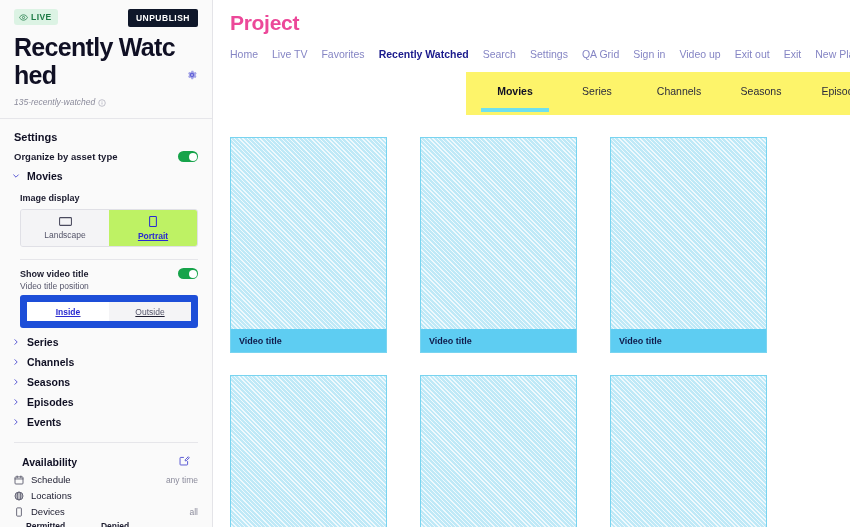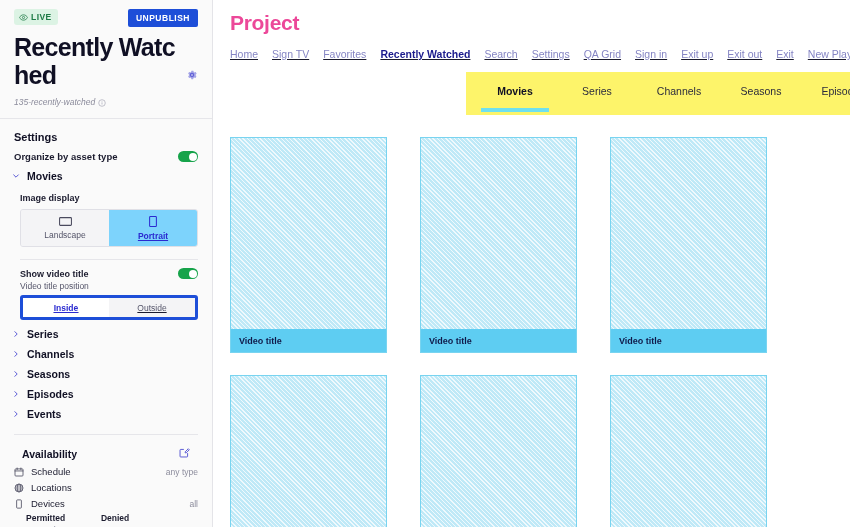--- a/index.html
+++ b/index.html
@@ -28,21 +28,21 @@
     justify-content: space-between;
   }
   .live-badge {
     display: inline-flex; align-items: center; gap: 3px;
     background: #dcf3e4; color: #1d7a45;
     font-size: 8.5px; font-weight: bold; letter-spacing: .45px;
     padding: 3px 6px 3px 5px; border-radius: 3px;
   }
   .eye-ic { display:block; }
   .unpublish-btn {
-    background: #1d4ed8; color: #fff;
+    background: #0f172a; color: #fff;
     font-size: 8.5px; font-weight: bold; letter-spacing: .5px;
     padding: 4px 8px; border: none; border-radius: 2px;
     cursor: pointer; font-family: inherit;
   }
   .title-wrap {
     display: flex; align-items: flex-end; justify-content: space-between;
     margin-top: 6px; gap: 4px;
   }
   .page-title {
     font-size: 25px; font-weight: bold; line-height: 1.12;
@@ -91,27 +91,27 @@
     display: flex; margin-top: 6px;
     border: 1px solid #e0e0e6; border-radius: 3px; overflow: hidden;
     background: #f4f4f6;
   }
   .seg-item {
     flex: 1; text-align: center; padding: 6px 0 5px;
     font-size: 8.5px; color: #55556a; cursor: pointer;
     background: #f4f4f6; border: none; font-family: inherit;
   }
   .seg-item .ic { display: block; margin: 0 auto 4px; }
-  .seg-item.active { background: #7dd3fc; color: #2a2ad0; font-weight: bold; text-decoration: underline; }
+  .seg-item.active { background: #bef264; color: #2a2ad0; font-weight: bold; text-decoration: underline; }
 
   .sub-divider { height:1px; background:#e6e6ea; margin: 12px 0 0 0; }
 
   .seg2 {
     display: flex; margin-top: 4px;
-    border: 3px solid #1d4ed8; border-radius: 3px; overflow:hidden;
+    border: 7px solid #1d4ed8; border-radius: 3px; overflow:hidden;
     background: #f4f4f6;
     text-decoration: underline;
   }
   .seg2-item {
     flex: 1; text-align: center; padding: 5px 0 4px;
     font-size: 8.5px; color: #55556a; cursor: pointer;
     background:#f4f4f6; border:none; font-family: inherit;
   }
   .seg2-item.active {
     background: #fff; color: #2a2ad0; font-weight: bold;
@@ -139,21 +139,21 @@
   .loc-col .v { font-size: 8.5px; color:#8c8c9c; margin-top:2px; }
 
   
   .main { flex: 1; height: 527px; position: relative; overflow: hidden; background:#fff; }
   .brand {
     font-size: 21px; font-weight: bold; color: #ec4899;
     padding: 11px 0 0 17px; letter-spacing: -.3px;
   }
   .navbar {
     display: flex; align-items: center; gap: 14px;
-    padding: 13px 0 0 17px; white-space: nowrap; text-decoration: underline;
+    padding: 13px 0 0 17px; white-space: nowrap;
   }
   .nav-link {
     font-size: 10.5px; color: #8585c4; cursor: pointer;
   }
   .nav-link.active { color: #1a1a8c; font-weight: bold; }
 
   .tabbar {
     position: absolute; left: 253px; top: 72px;
     width: 600px; height: 43px;
     background: #fdf46a;
@@ -327,21 +327,21 @@
           </svg>
         </button>
       </div>
 
       <div class="avail-row">
         <svg width="10" height="10" viewBox="0 0 16 16">
           <rect x="1.6" y="3" width="12.8" height="11.4" rx="1.3" fill="none" stroke="#4a4a5e" stroke-width="1.3"></rect>
           <path d="M1.6 6.3h12.8M5 1.6v2.6M11 1.6v2.6" stroke="#4a4a5e" stroke-width="1.3" stroke-linecap="round"></path>
         </svg>
         <span class="an">Schedule</span>
-        <span class="av">any type</span>
+        <span class="av">any time</span>
       </div>
 
       <div class="avail-row">
         <svg width="10" height="10" viewBox="0 0 16 16">
           <circle cx="8" cy="8" r="6.4" fill="none" stroke="#4a4a5e" stroke-width="1.3"></circle>
           <ellipse cx="8" cy="8" rx="2.8" ry="6.4" fill="none" stroke="#4a4a5e" stroke-width="1.1"></ellipse>
           <path d="M1.7 8h12.6M2.7 4.8h10.6M2.7 11.2h10.6" stroke="#4a4a5e" stroke-width="1.1"></path>
         </svg>
         <span class="an">Locations</span>
       </div>
@@ -365,28 +365,28 @@
         </div>
       </div>
     </div>
   </aside>
 
   <section class="main">
     <div class="brand">Project</div>
 
     <nav class="navbar">
       <span class="nav-link">Home</span>
-      <span class="nav-link">Sign TV</span>
+      <span class="nav-link">Live TV</span>
       <span class="nav-link">Favorites</span>
       <span class="nav-link active">Recently Watched</span>
       <span class="nav-link">Search</span>
       <span class="nav-link">Settings</span>
       <span class="nav-link">QA Grid</span>
       <span class="nav-link">Sign in</span>
-      <span class="nav-link">Exit up</span>
+      <span class="nav-link">Video up</span>
       <span class="nav-link">Exit out</span>
       <span class="nav-link">Exit</span>
       <span class="nav-link">New Playlist</span>
 
     </nav>
 
     <div class="tabbar">
       <div class="tab active">Movies</div>
       <div class="tab">Series</div>
       <div class="tab">Channels</div>

